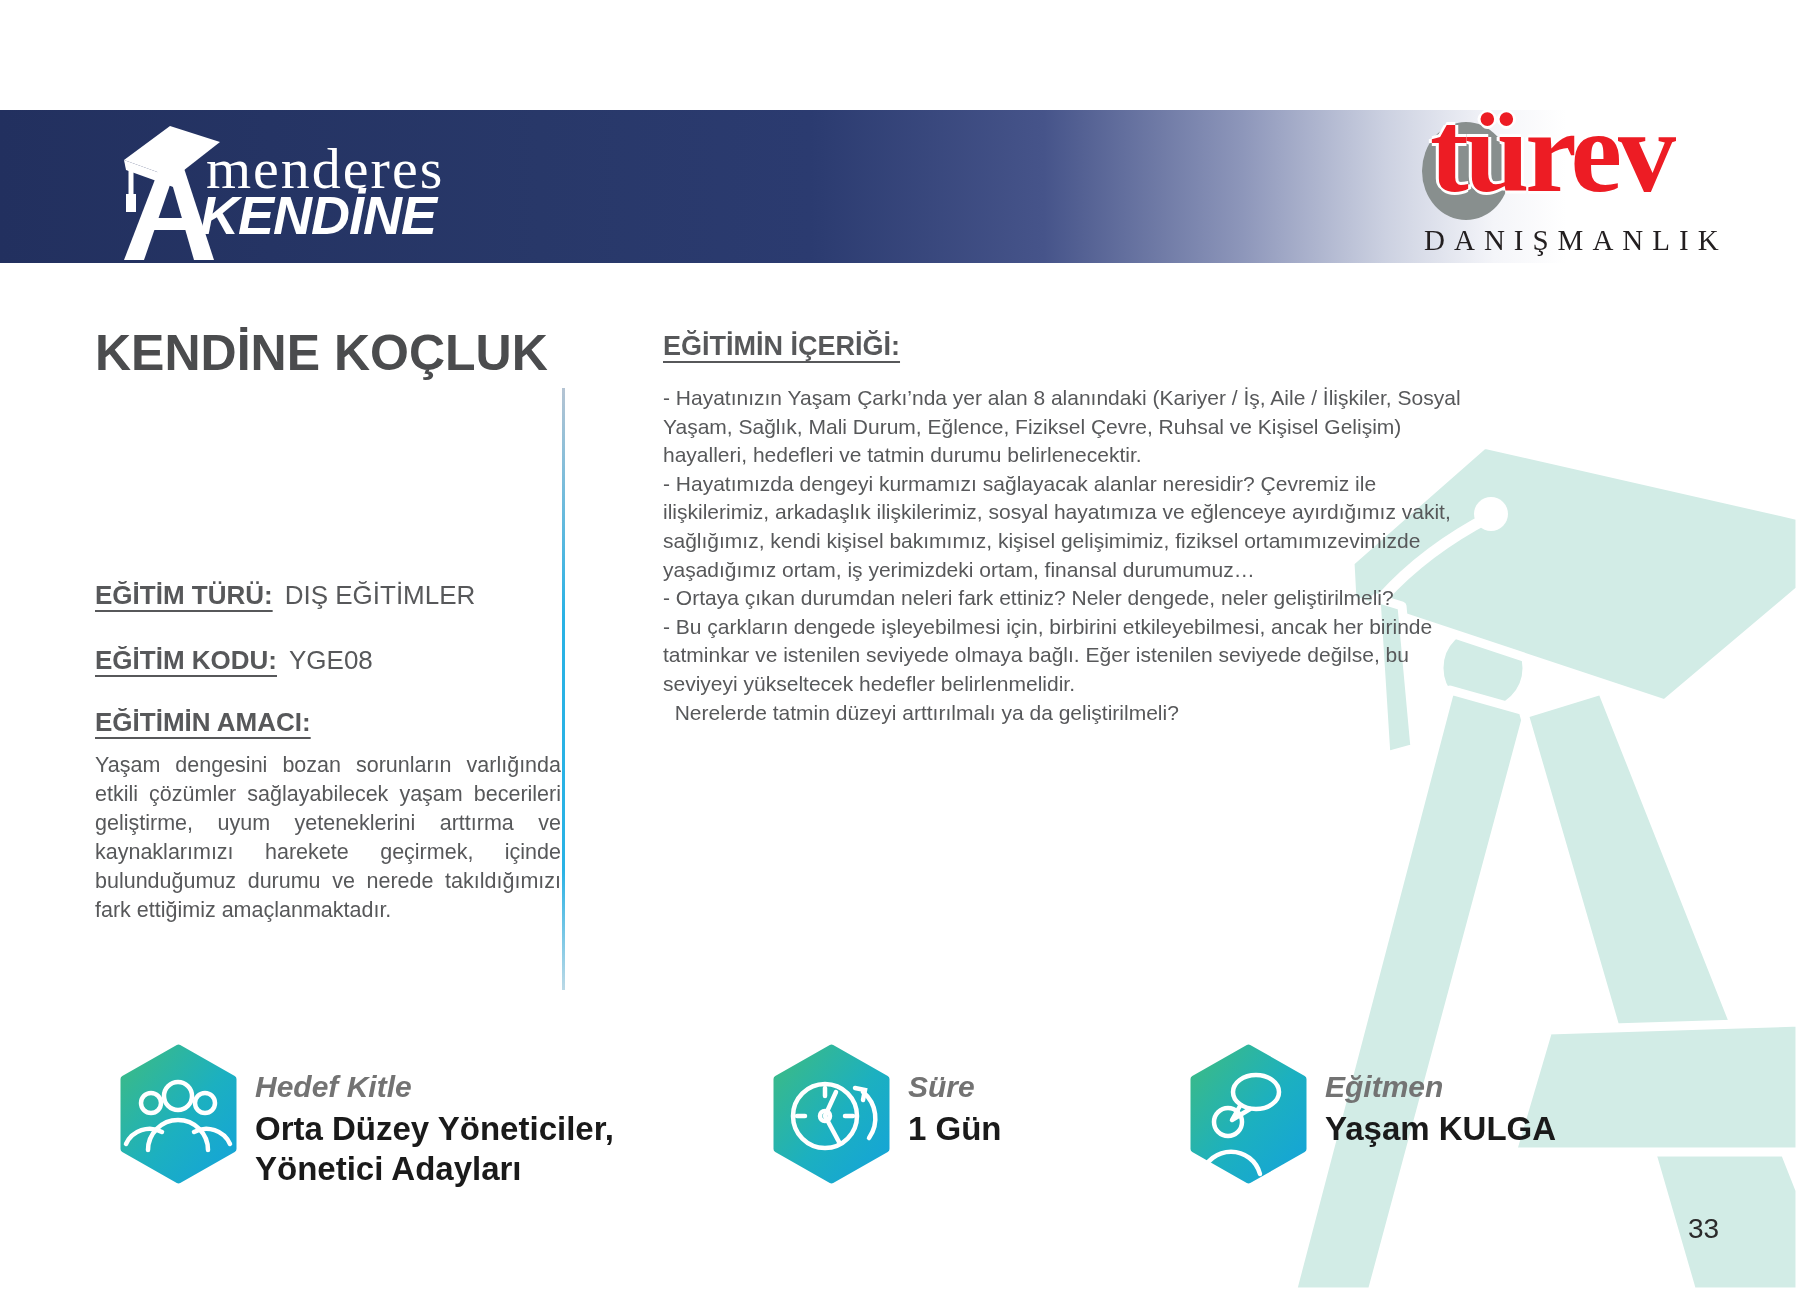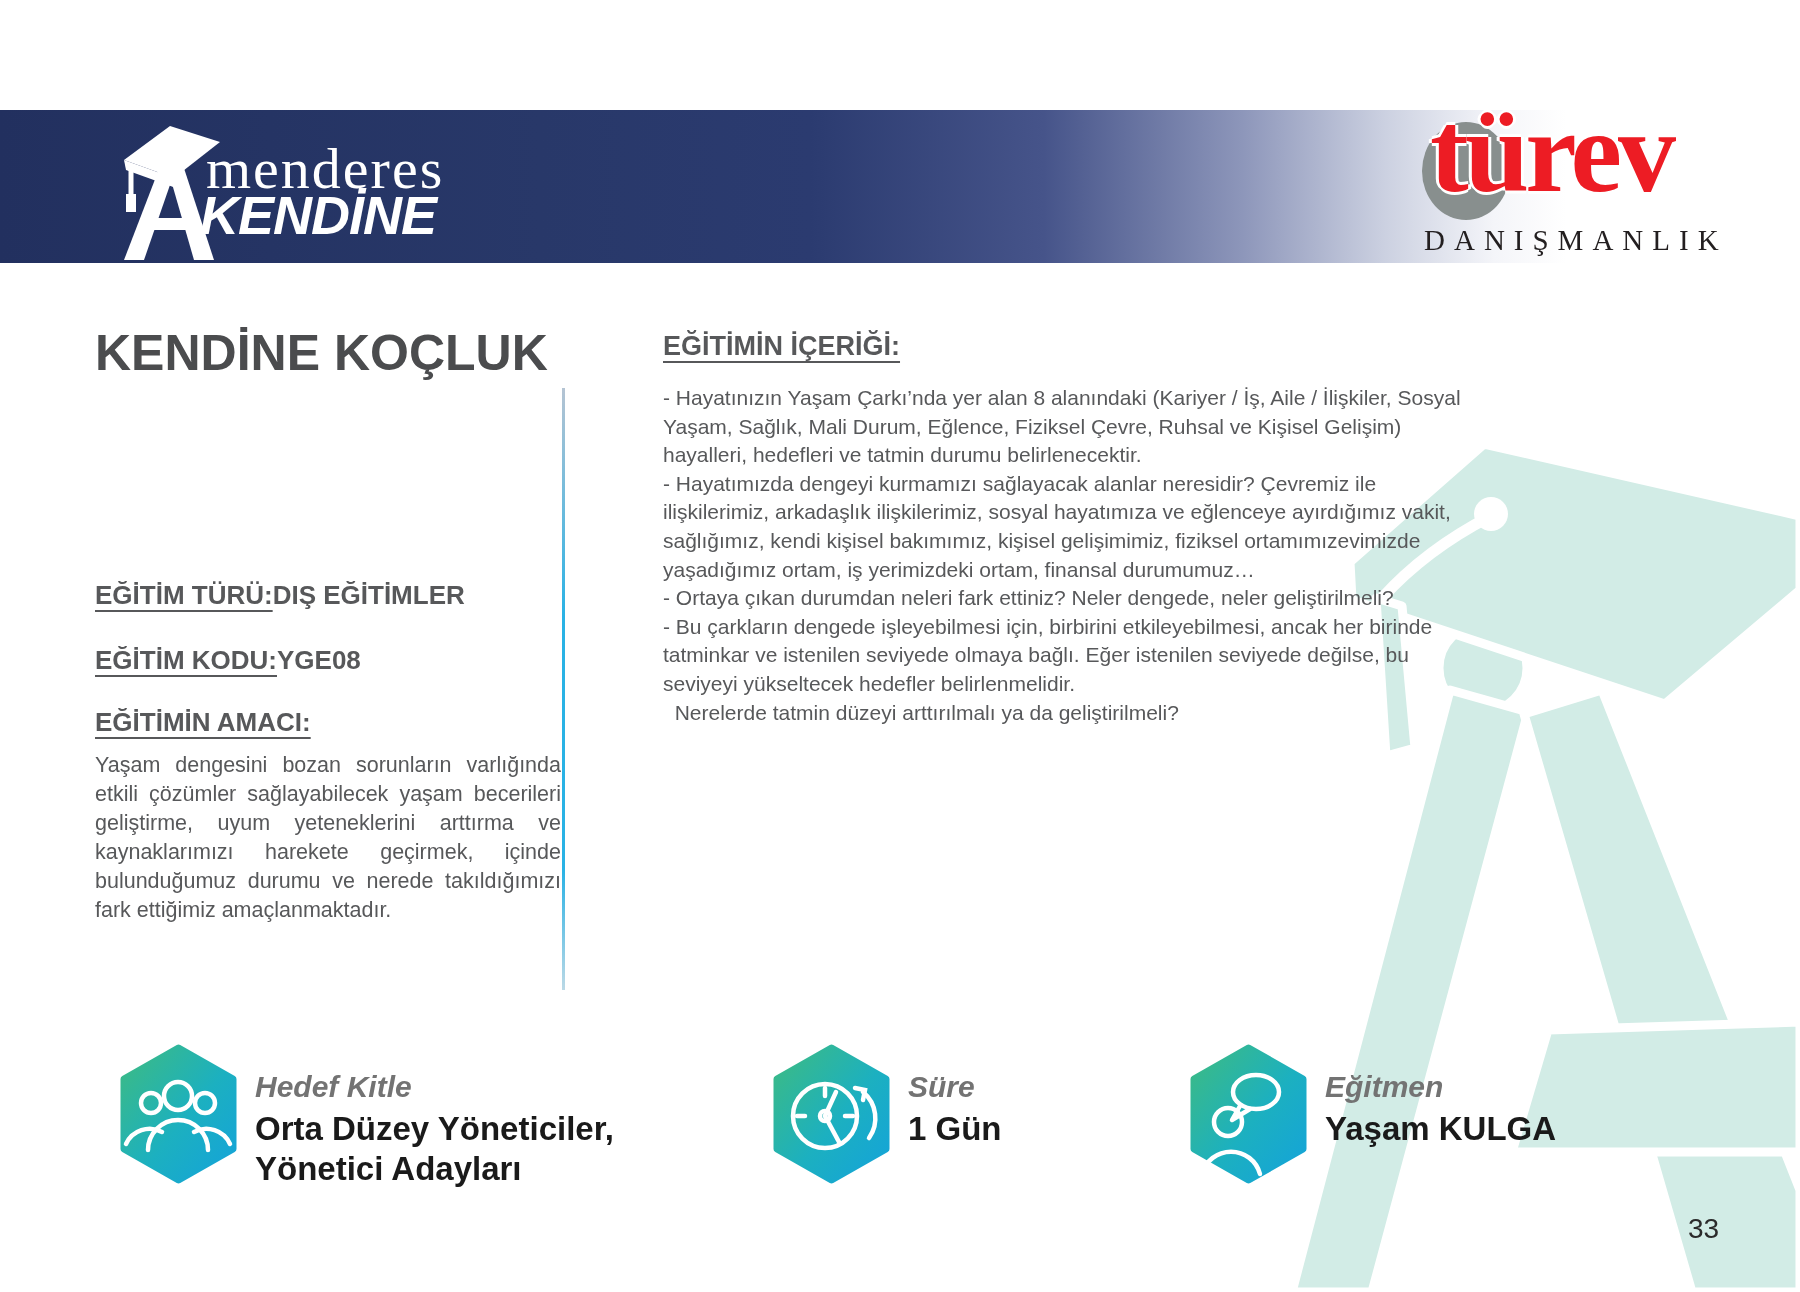--- a/index.html
+++ b/index.html
@@ -21,21 +21,21 @@
   .turev-name{position:absolute;left:22px;top:-16px;font-family:"Liberation Serif","DejaVu Serif",serif;
     font-weight:700;font-size:116px;line-height:1;color:#ed1c24;letter-spacing:-4px;
     text-shadow:-3px 0 0 #fff,3px 0 0 #fff,0 -3px 0 #fff,0 3px 0 #fff;}
   .turev-sub{position:absolute;left:16px;top:116px;font-family:"Liberation Serif","DejaVu Serif",serif;
     font-size:29px;color:#231f20;letter-spacing:9px;line-height:1;}
   
   .course-title{position:absolute;left:95px;top:328px;z-index:1;font-size:50px;font-weight:700;
     color:#4b4c4e;line-height:1;}
   .field{position:absolute;left:95px;z-index:1;font-size:26px;line-height:1.2;}
   .field .lbl{font-weight:700;text-decoration:underline;text-decoration-thickness:2px;text-underline-offset:6px;}
-  .field .val{font-weight:700;}
+  .field .val{margin-left:12px;font-weight:400;}
   .field-type{top:580px;}
   .field-code{top:645px;}
   .field-aim{top:707px;}
   .purpose{position:absolute;left:95px;top:751px;width:466px;z-index:1;font-size:21.5px;
     line-height:29px;text-align:justify;}
   .divider{position:absolute;left:562px;top:388px;width:3px;height:602px;z-index:1;
     background:linear-gradient(180deg,#b5c4d3 0%,#29b2e5 38%,#29b2e5 80%,#bcd9e6 100%);}
   
   .content-head{position:absolute;left:663px;top:333px;z-index:1;font-size:27px;font-weight:700;
     text-decoration:underline;text-decoration-thickness:2px;text-underline-offset:6px;line-height:1;}

